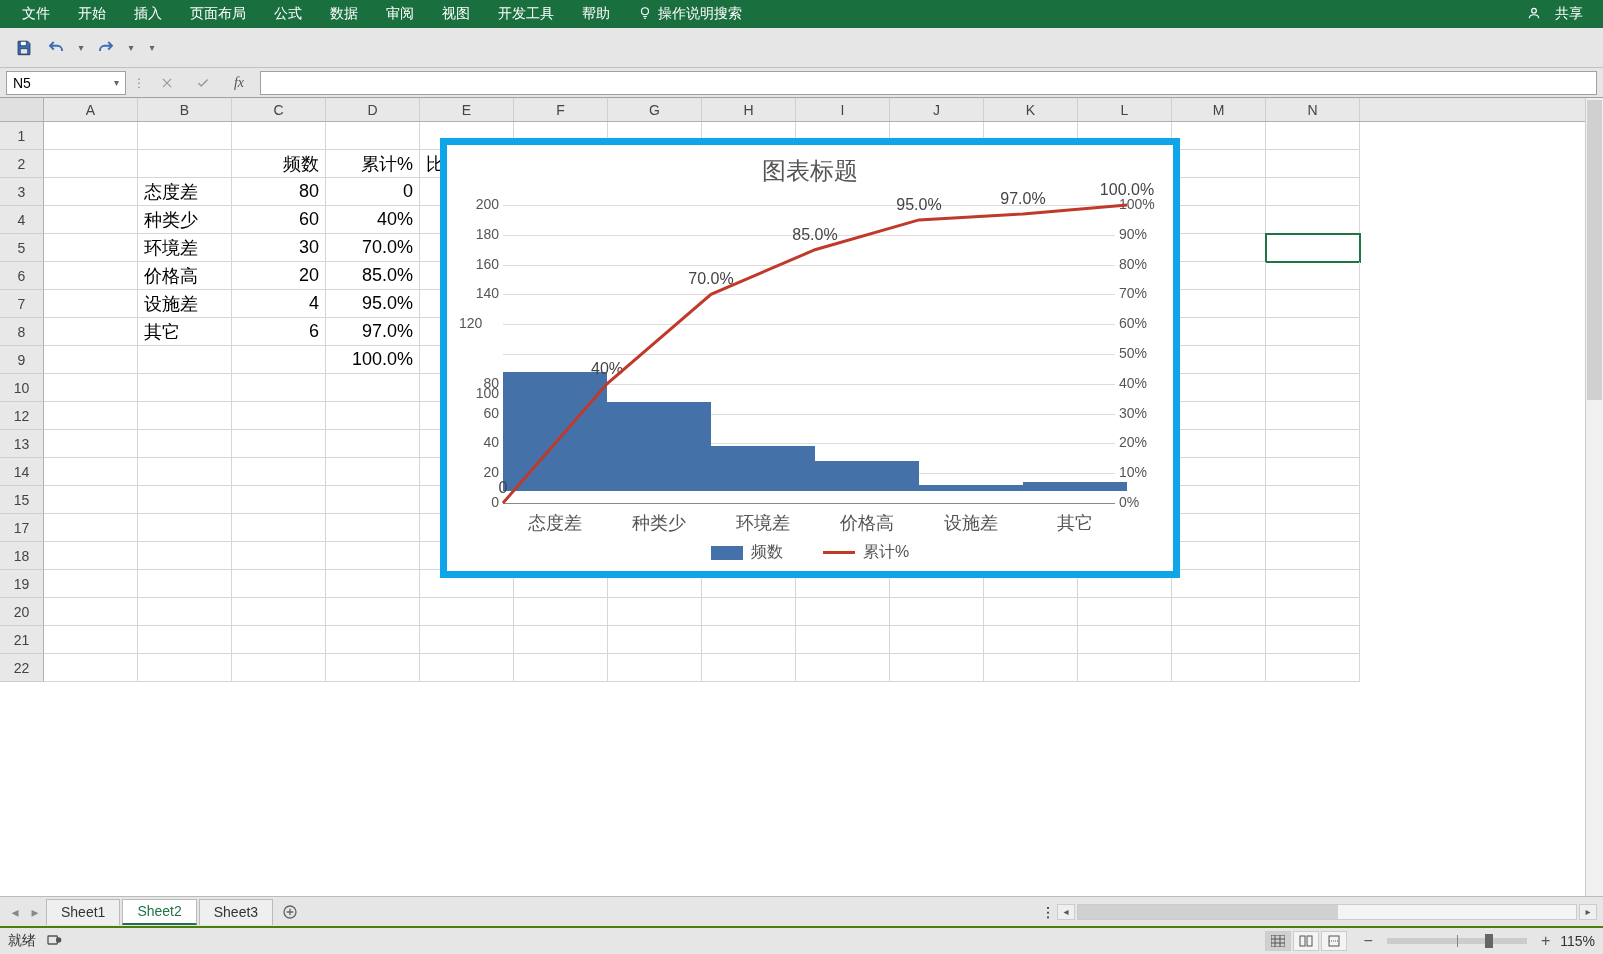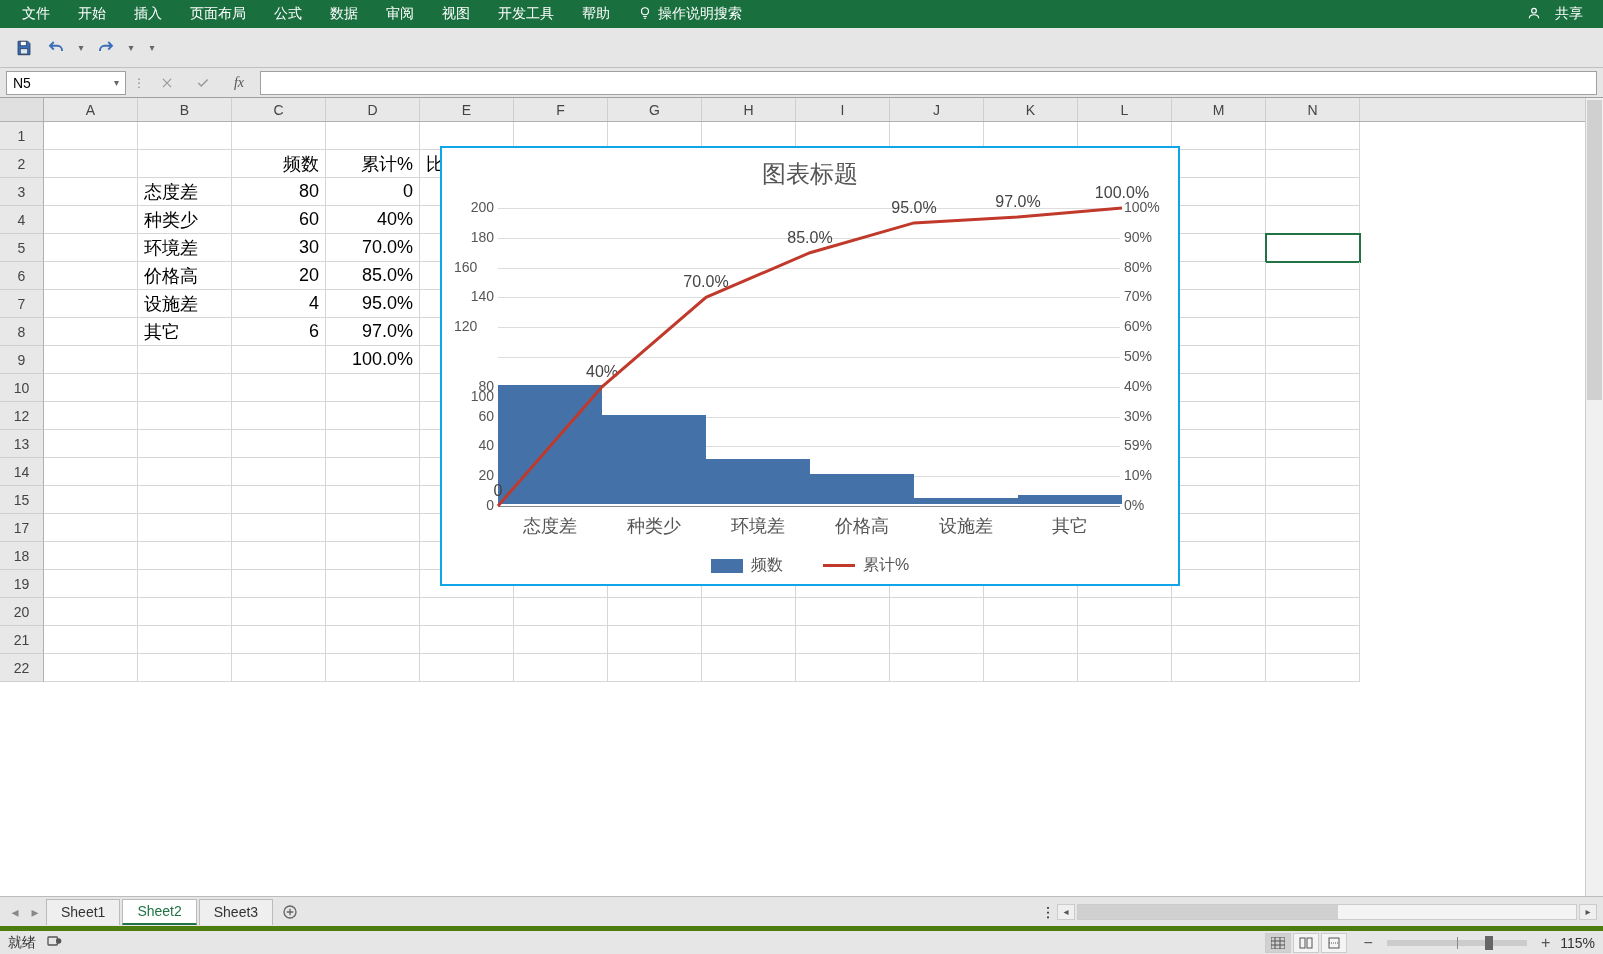--- a/index.html
+++ b/index.html
@@ -98,24 +98,24 @@
 .cell.right { justify-content:flex-end;}
 .cell.selected { outline:2px solid #217346; outline-offset:-1px;}
 
 .colw-A{width:94px;} .colw-B{width:94px;} .colw-C{width:94px;} .colw-D{width:94px;} .colw-E{width:94px;}
 .colw-F{width:94px;} .colw-G{width:94px;} .colw-H{width:94px;} .colw-I{width:94px;} .colw-J{width:94px;}
 .colw-K{width:94px;} .colw-L{width:94px;} .colw-M{width:94px;} .colw-N{width:94px;}
 
 
 .chart {
   position:absolute;
-  left: 440px; top: 48px;
+  left: 440px; top: 40px;
   width: 740px; height: 440px;
   background:#fff;
-  border:2px solid #0ea5e9;
+  border:7px solid #0ea5e9;
 }
 .chart-title { text-align:center; font-size:24px; color:#555; padding:10px 0 6px 0; font-family:"SimSun","Microsoft YaHei";}
 .chart-plot { position:absolute; left:56px; right:58px; top:60px; bottom:80px; }
 .axis-left-tick, .axis-right-tick { position:absolute; font-size:14px; color:#555;}
 .gridline { position:absolute; left:0; right:0; border-top:1px solid #ddd;}
 .baseline { position:absolute; left:0; right:0; border-top:1px solid #888;}
 .bar { position:absolute; background:#4472a8; bottom:0;}
 .x-cat { position:absolute; transform:translateX(-50%); font-size:18px; color:#555; font-family:"SimSun";}
 .dlabel { position:absolute; transform:translate(-50%,-100%); font-size:16px; color:#444;}
 .line-path-top { stroke:#c0392b; stroke-width:3; fill:none;}
@@ -137,21 +137,21 @@
 }
 .sheettab.active { background:#fff; border-bottom:2px solid #217346; color:#217346;}
 .tabsrow .add { width:30px; display:flex; align-items:center; justify-content:center; color:#666;}
 .tabsrow .hscroll { flex:1; display:flex; align-items:center; justify-content:flex-end; gap:2px;}
 .hscroll-track { width:500px; height:16px; background:#f4f4f4; border:1px solid #ccc; position:relative;}
 .hscroll-thumb { position:absolute; left:0; top:0; height:14px; width:260px; background:#d0d0d0;}
 .hscroll-btn { width:18px; height:16px; border:1px solid #ccc; background:#efefef; display:flex; align-items:center; justify-content:center; font-size:10px; color:#555;}
 
 
 .status {
-  height:28px; background:#e6e6e6; border-top:5px solid #4d7c0f;
+  height:28px; background:#e6e6e6; border-top:2px solid #4d7c0f;
   display:flex; align-items:center; padding:0 8px; font-size:14px; color:#333;
 }
 .status .spacer{flex:1;}
 .status .viewbtn{width:26px;height:20px;border:1px solid #ccc;display:flex;align-items:center;justify-content:center;margin:0 1px;background:#f4f4f4;}
 .status .viewbtn.active{background:#d0d0d0;}
 .status .zoom-slider{width:140px;height:6px;background:#ccc;margin:0 10px;position:relative;}
 .status .zoom-thumb{position:absolute;top:-4px;width:8px;height:14px;background:#666;left:70%;}
 .status .zoom-mid{position:absolute;left:50%;top:-3px;width:1px;height:12px;background:#888;}
 
 
@@ -619,28 +619,28 @@
         <div class="axis-left-tick" style="left: -44px; top: 199.6px; width: 40px; text-align: right;">60</div>
         <div class="gridline" style="top: 178.8px;"></div>
         <div class="axis-left-tick" style="left: -44px; top: 169.8px; width: 40px; text-align: right;">80</div>
         <div class="gridline" style="top: 149px;"></div>
         <div class="axis-left-tick" style="left: -44px; top: 140px; width: 40px; text-align: right; margin-top: 40px;">100</div>
         <div class="gridline" style="top: 119.2px;"></div>
         <div class="axis-left-tick" style="left: -44px; top: 110.2px; width: 40px; text-align: left;">120</div>
         <div class="gridline" style="top: 89.4px;"></div>
         <div class="axis-left-tick" style="left: -44px; top: 80.4px; width: 40px; text-align: right;">140</div>
         <div class="gridline" style="top: 59.6px;"></div>
-        <div class="axis-left-tick" style="left: -44px; top: 50.6px; width: 40px; text-align: left;">160</div>
+        <div class="axis-left-tick" style="left: -44px; top: 50.6px; width: 40px; text-align: right;">160</div>
         <div class="gridline" style="top: 29.8px;"></div>
         <div class="axis-left-tick" style="left: -44px; top: 20.8px; width: 40px; text-align: right;">180</div>
         <div class="gridline" style="top: 0px;"></div>
         <div class="axis-left-tick" style="left: -44px; top: -9px; width: 40px; text-align: right;">200</div>
         <div class="axis-right-tick" style="right: -52px; top: 289px; width: 48px;">0%</div>
         <div class="axis-right-tick" style="right: -52px; top: 259.2px; width: 48px;">10%</div>
-        <div class="axis-right-tick" style="right: -52px; top: 229.4px; width: 48px;">59%</div>
+        <div class="axis-right-tick" style="right: -52px; top: 229.4px; width: 48px;">20%</div>
         <div class="axis-right-tick" style="right: -52px; top: 199.6px; width: 48px;">30%</div>
         <div class="axis-right-tick" style="right: -52px; top: 169.8px; width: 48px;">40%</div>
         <div class="axis-right-tick" style="right: -52px; top: 140px; width: 48px;">50%</div>
         <div class="axis-right-tick" style="right: -52px; top: 110.2px; width: 48px;">60%</div>
         <div class="axis-right-tick" style="right: -52px; top: 80.4px; width: 48px;">70%</div>
         <div class="axis-right-tick" style="right: -52px; top: 50.6px; width: 48px;">80%</div>
         <div class="axis-right-tick" style="right: -52px; top: 20.8px; width: 48px;">90%</div>
         <div class="axis-right-tick" style="right: -52px; top: -9px; width: 48px;">100%</div>
         <div class="bar" style="left: 0px; width: 104px; height: 119.2px;"></div>
         <div class="x-cat" style="left: 52px; top: 306px;">态度差</div>

